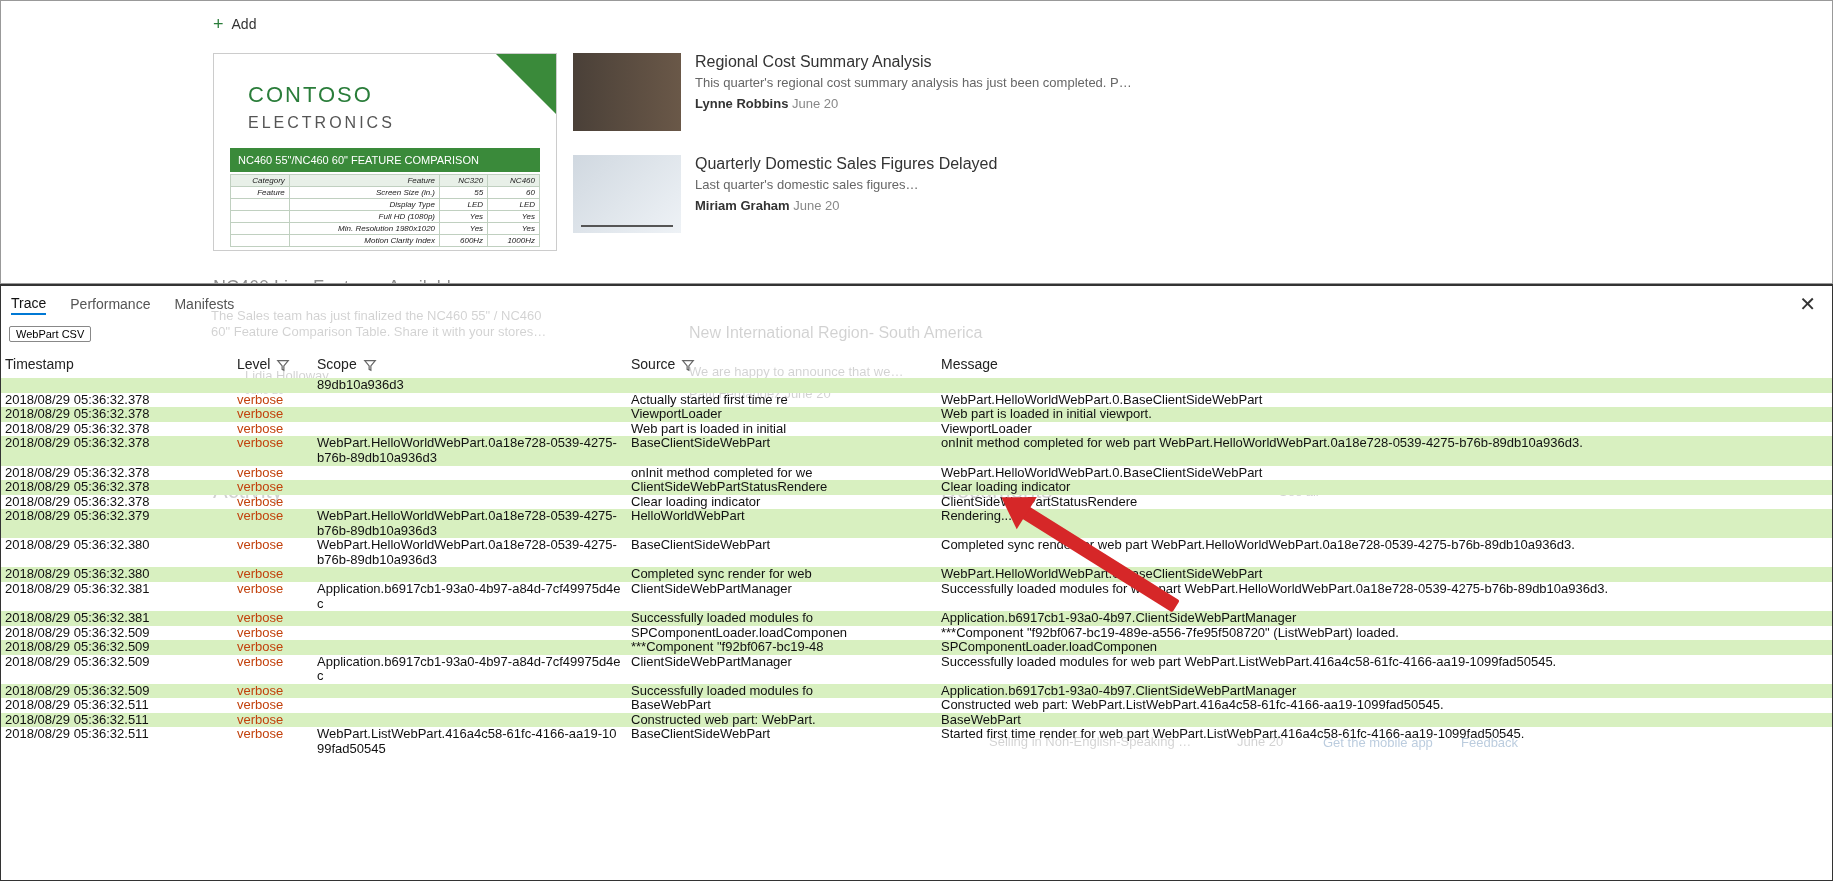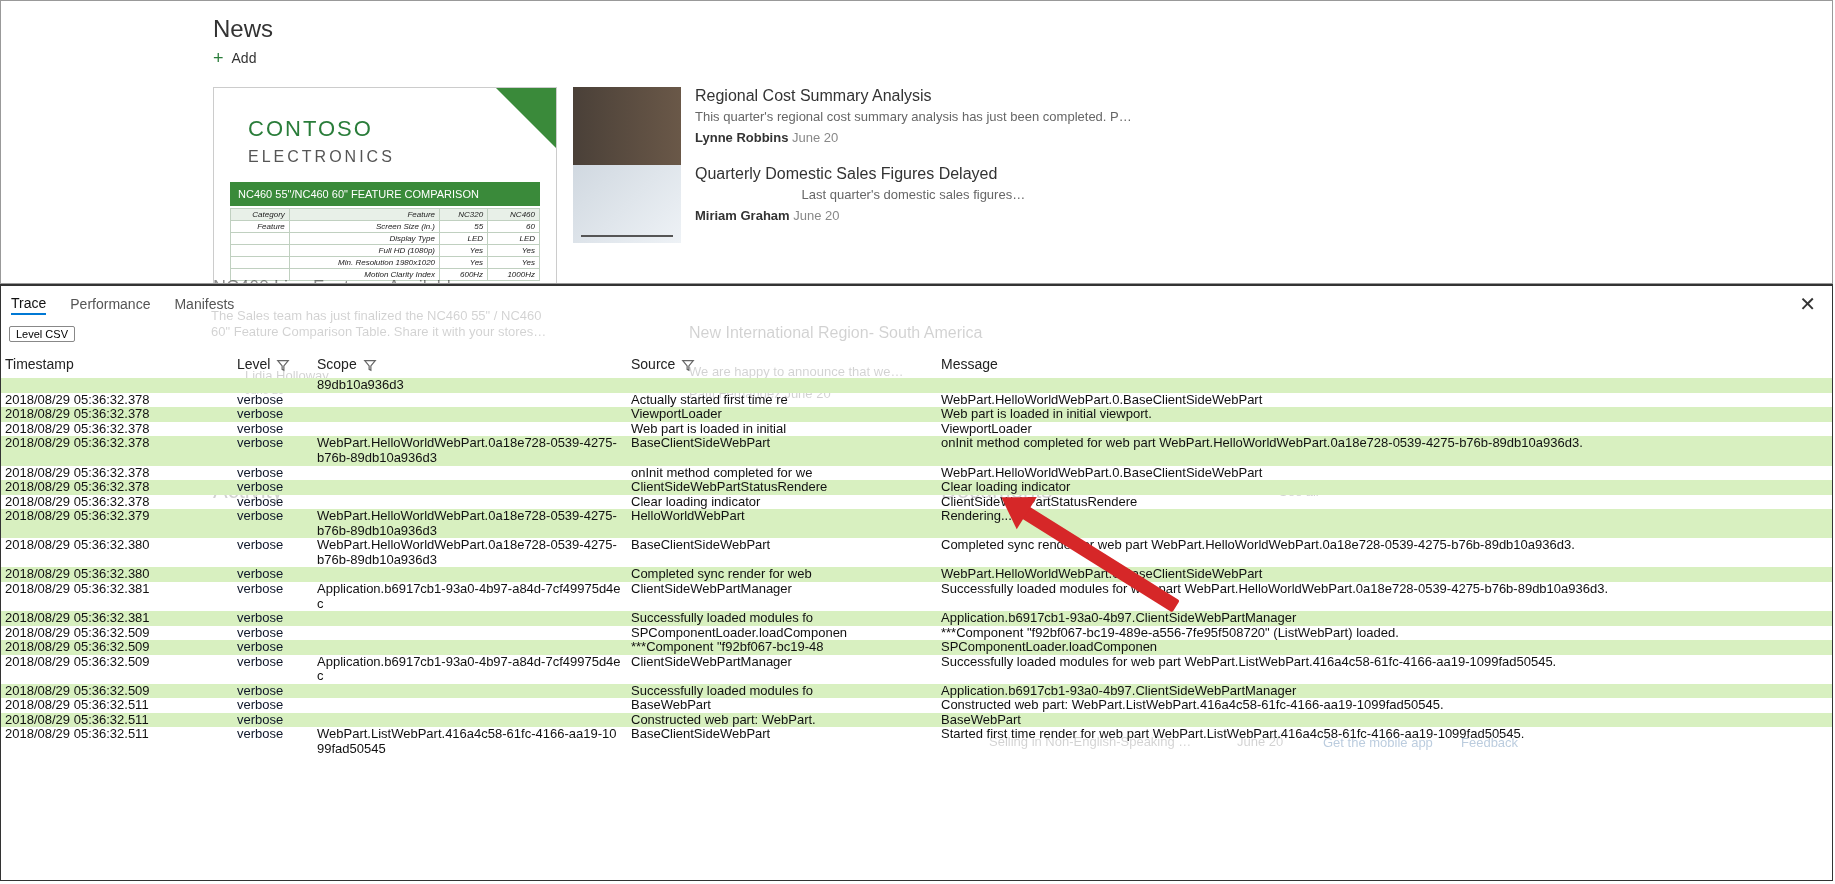--- a/index.html
+++ b/index.html
@@ -17,29 +17,29 @@
   .feature-card { width: 344px; height: 198px; border: 1px solid #ccc; background: #fff; position: relative; overflow: hidden; }
   .feature-head { position: relative; height: 94px; padding: 28px 0 0 34px; }
   .feature-head .corner { position: absolute; top: 0; right: 0; width: 0; height: 0; border-left: 60px solid transparent; border-top: 60px solid #3a8a3a; }
   .contoso-name { font-size: 22px; color: #2a7d3a; letter-spacing: 2px; font-weight: 300; }
   .elec { font-size: 16px; letter-spacing: 3px; color: #555; margin-top: 6px; }
   .feature-band { background: #3a8a3a; color: #fff; font-size: 11px; padding: 6px 8px; margin: 0 16px; }
   .spec-table { width: calc(100% - 32px); margin: 2px 16px 0 16px; border-collapse: collapse; font-size: 8px; color: #222; }
   .spec-table th, .spec-table td { border: 1px solid #c0d0c0; padding: 1px 4px; text-align: right; font-weight: normal; font-style: italic; }
   .spec-table th { background: #e8f0e8; font-style: italic; }
   
-  .article-col { display: flex; flex-direction: column; }
+  .article-col { display: flex; flex-direction: column; gap: 24px; }
   .article { display: flex; gap: 14px; }
   .thumb { width: 108px; height: 78px; background: #a8b0a8; flex-shrink: 0; position: relative; overflow: hidden; }
   .thumb.chart { background: linear-gradient(135deg,#d0d8e0,#eef2f6); }
   .thumb.chart::before { content:""; position:absolute; left:8px; right:8px; bottom:6px; height:2px; background:#555; }
   .thumb.office { background: linear-gradient(90deg,#4a4038,#6a5848); }
   .article-body { flex: 1; }
   .art-title { font-size: 16px; color: #333; font-weight: 400; margin-bottom: 4px; }
-  .art-desc { font-size: 13px; color: #666; margin-bottom: 6px; text-align: center; }
+  .art-desc { font-size: 13px; color: #666; margin-bottom: 6px; }
   .art-meta { font-size: 13px; }
   .art-author { font-weight: 600; color: #333; }
   .art-date { color: #888; }
   
   
   .ghost-text { position: absolute; color: rgba(0,0,0,0.35); font-size: 13px; pointer-events: none; }
   
   
   .dev-panel { border: 1px solid #333; border-top: 2px solid #333; width: 1833px; height: 597px; position: relative; background: rgba(255,255,255,0.92); }
   
@@ -55,42 +55,41 @@
   
   .export-row { padding: 2px 8px 10px 8px; }
   .export-btn { font-size: 11px; border: 1px solid #888; background: #fff; padding: 1px 6px; cursor: pointer; border-radius: 2px; }
   
   .trace-table-wrap { position: relative; }
   .trace-table { width: 100%; border-collapse: collapse; font-size: 13px; color: #111; table-layout: fixed; }
   .trace-table th { text-align: left; font-weight: 400; padding: 4px 4px 6px 4px; color: #222; font-size: 14px; }
   .trace-table td { padding: 0 4px; vertical-align: top; line-height: 1.12; white-space: normal; overflow: hidden; }
   .trace-table td.scope-cell { word-break: break-all; }
   .hl { background: #d8f0c0; }
-  .lvl { color: #0f172a; }
+  .lvl { color: #c2410c; }
   .funnel { display: inline-block; width: 14px; height: 14px; vertical-align: middle; margin-left: 2px; }
   
   col.c-ts { width: 232px; }
   col.c-lvl { width: 80px; }
   col.c-scope { width: 314px; }
   col.c-src { width: 310px; }
   col.c-msg { }
   
   
   .arrow { position: absolute; left: 1022px; top: 502px; pointer-events: none; transform: rotate(32deg); transform-origin: left top; }
   .arrow-line { width: 186px; height: 14px; background: #d62728; border-radius: 2px; }
   .arrow-head { position: absolute; left: -20px; top: -12px; width: 0; height: 0; border-right: 30px solid #d62728; border-top: 19px solid transparent; border-bottom: 19px solid transparent; }
   
   svg.filter-svg path { stroke: #666; stroke-width: 1.4; fill: none; }
 </style>
 </head>
 <body>
 
 <div class="page-top">
   <div class="news-area">
-    <div class="news-title">News</div>
     <div class="add-row">
       <span class="plus-icon">+</span>
       <span>Add</span>
     </div>
     <div class="news-content">
       <div class="feature-card">
         <div class="feature-head">
           <div class="corner"></div>
           <div class="contoso-name">CONTOSO</div>
           <div class="elec">ELECTRONICS</div>
@@ -189,21 +188,21 @@
   </div>
 
   <div class="tabs">
     <div class="tab active">Trace</div>
     <div class="tab">Performance</div>
     <div class="tab">Manifests</div>
     <div class="spacer"></div>
     <div class="close-x">✕</div>
   </div>
   <div class="export-row">
-    <button class="export-btn">Level CSV</button>
+    <button class="export-btn">WebPart CSV</button>
   </div>
 
   <div class="trace-table-wrap">
     <table class="trace-table">
       <colgroup>
         <col class="c-ts">
           <col class="c-lvl">
           <col class="c-scope">
           <col class="c-src">
           <col class="c-msg">

